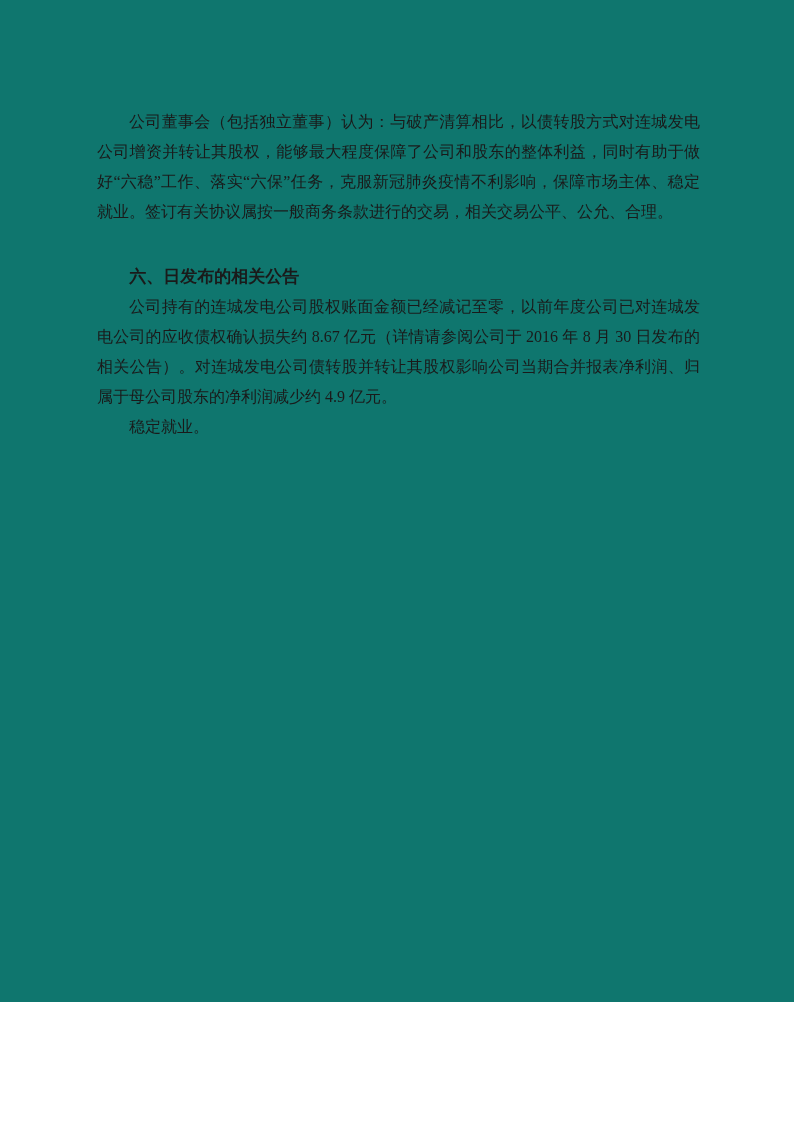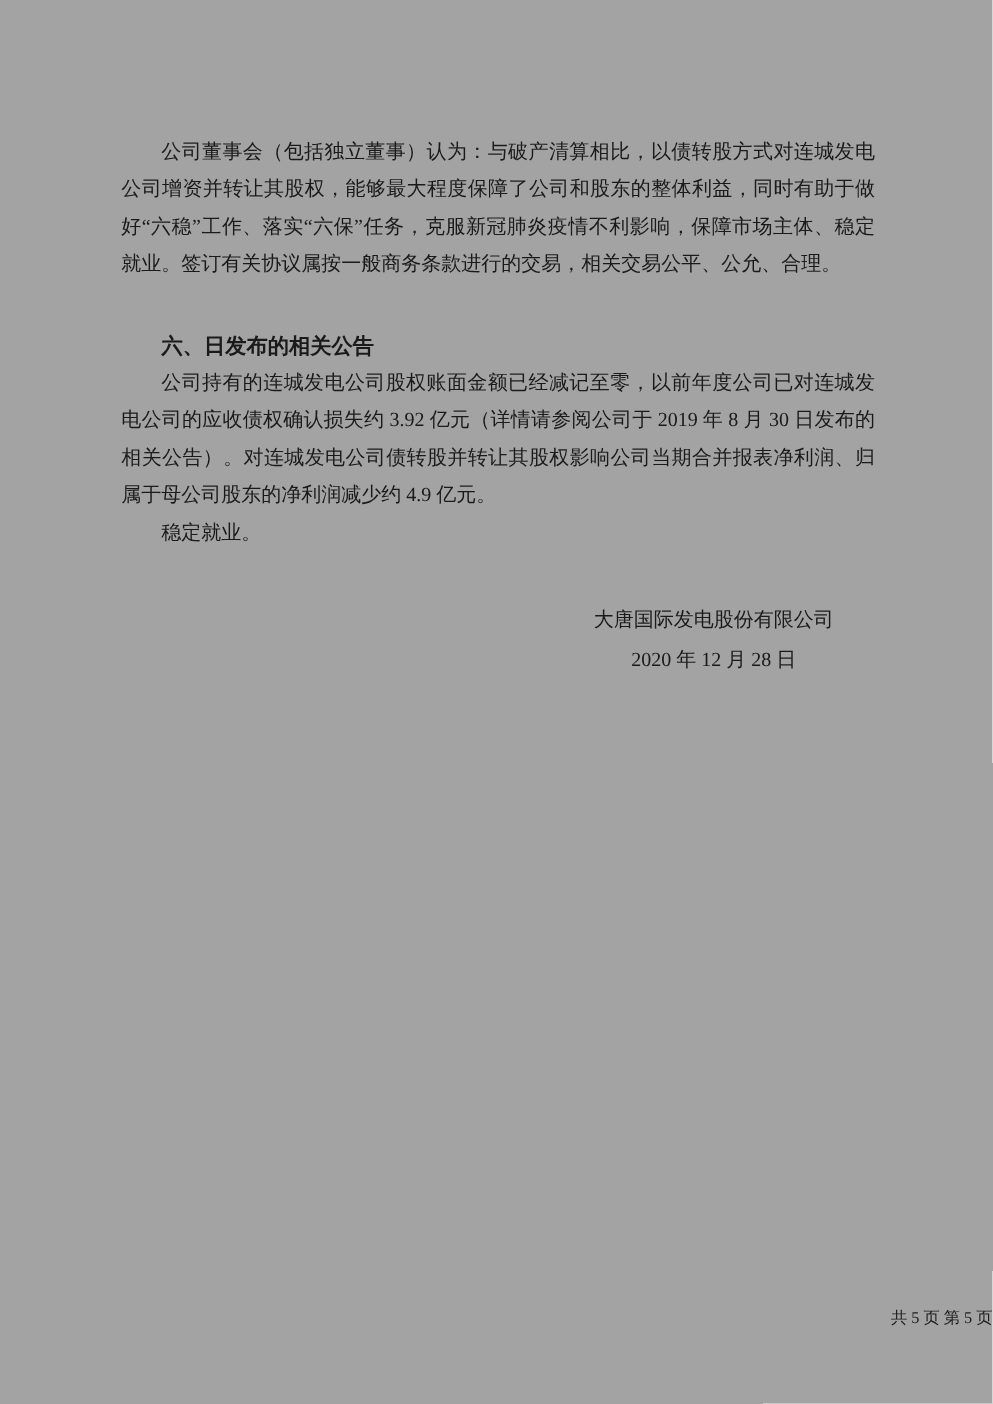--- a/index.html
+++ b/index.html
@@ -9,22 +9,22 @@
   }
   body {
     width: 794px;
     height: 1123px;
     font-family: "Liberation Serif", "DejaVu Serif", serif;
     color: #1a1a1a;
   }
   .page {
     position: relative;
     width: 794px;
-    height: 1123px;
-    background: #a3a3a3;
+    height: 1002px;
+    background: #0f766e;
     overflow: hidden;
   }
   .content {
     padding: 107px 94px 0 97px;
   }
   .para {
     margin: 0;
     font-size: 16px;
     line-height: 30px;
     text-align: justify;
@@ -65,26 +65,22 @@
 </style>
 </head>
 <body>
 
 <div class="page">
   <div class="content">
     <p class="para">公司董事会（包括独立董事）认为：与破产清算相比，以债转股方式对连城发电公司增资并转让其股权，能够最大程度保障了公司和股东的整体利益，同时有助于做好“六稳”工作、落实“六保”任务，克服新冠肺炎疫情不利影响，保障市场主体、稳定就业。签订有关协议属按一般商务条款进行的交易，相关交易公平、公允、合理。</p>
 
     <h2 class="section-heading">六、日发布的相关公告</h2>
 
-    <p class="para">公司持有的连城发电公司股权账面金额已经减记至零，以前年度公司已对连城发电公司的应收债权确认损失约 3.92 亿元（详情请参阅公司于 2019 年 8 月 30 日发布的相关公告）。对连城发电公司债转股并转让其股权影响公司当期合并报表净利润、归属于母公司股东的净利润减少约 4.9 亿元。</p>
+    <p class="para">公司持有的连城发电公司股权账面金额已经减记至零，以前年度公司已对连城发电公司的应收债权确认损失约 8.67 亿元（详情请参阅公司于 2016 年 8 月 30 日发布的相关公告）。对连城发电公司债转股并转让其股权影响公司当期合并报表净利润、归属于母公司股东的净利润减少约 4.9 亿元。</p>
 
     <p class="para closing">稳定就业。</p>
 
-    <div class="signature-block">
-      <div class="signature-company">大唐国际发电股份有限公司</div>
-      <div class="signature-date">2020 年 12 月 28 日</div>
-    </div>
   </div>
 
   <div class="footer">
     <span>共 5 页 第 5 页</span>
   </div>
 </div>
 
 </body></html>

